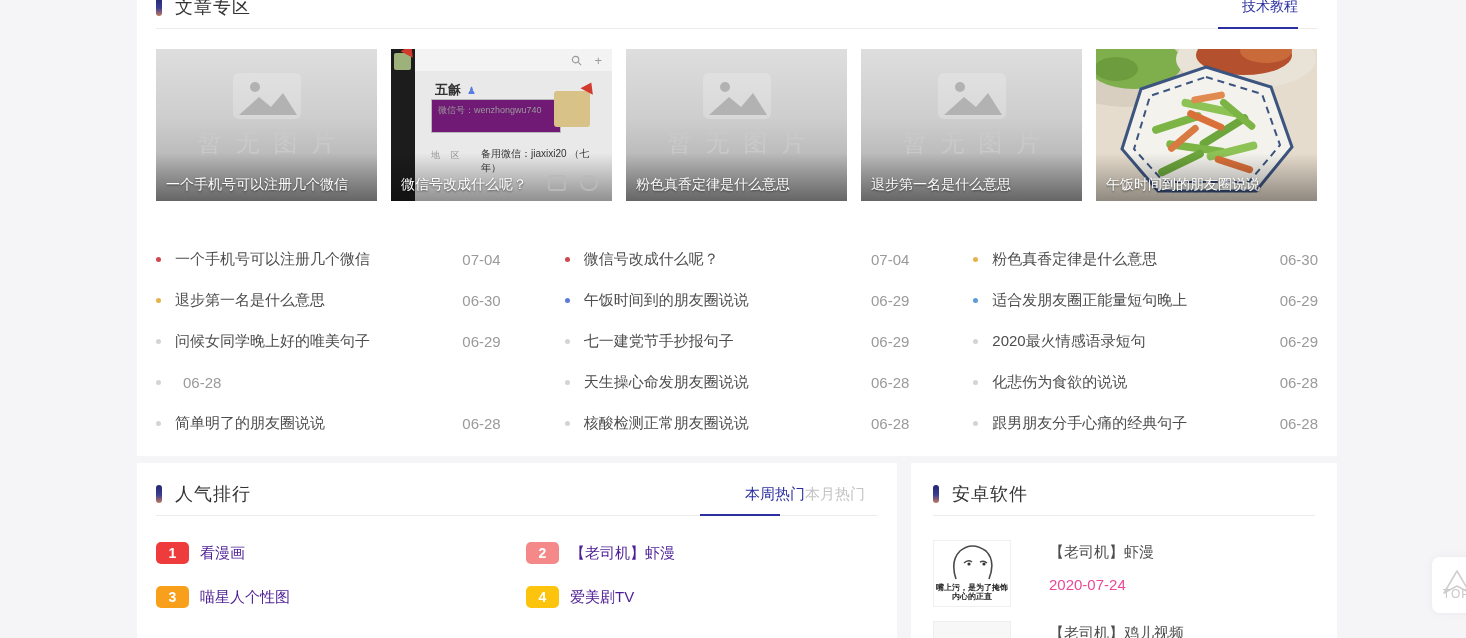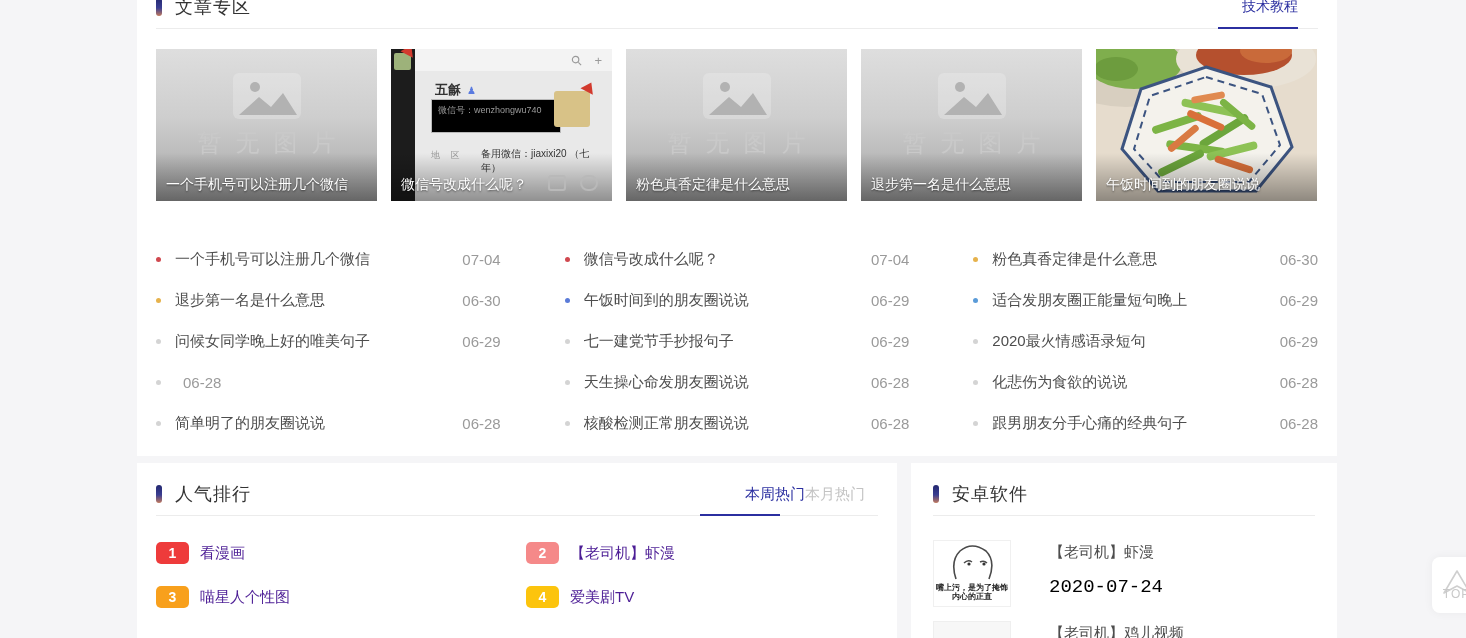--- a/index.html
+++ b/index.html
@@ -41,21 +41,21 @@
   .wx-strip { position:absolute; left:0; top:0; bottom:0; width:24px; background:#1c1c1c; }
   .wx-ava-s { position:absolute; left:3px; top:4px; width:17px; height:17px; background:#9db27a; border-radius:2px; }
   .wx-hat { position:absolute; width:0; height:0; border-left:7px solid transparent; border-right:7px solid transparent;
             border-bottom:10px solid #d23a2e; transform:rotate(28deg); }
   .wx-top { position:absolute; left:24px; right:0; top:0; height:22px; background:#f3f3f3;
             color:#9a9a9a; font-size:9px; display:flex; align-items:center; padding:0 10px 0 18px; }
   .wx-top .plus { margin-left:12px; font-size:13px; }
   .wx-name { position:absolute; left:44px; top:32px; font-size:13px; font-weight:bold; color:#333; }
   .wx-person { color:#5a7be0; font-size:10px; margin-left:6px; font-weight:normal; }
   .wx-idbox { position:absolute; left:40px; top:50px; width:130px; height:34px; border:1px solid #b9b9b9;
-              background:#000000; color:#9a9a9a; font-size:9px; padding:4px 6px; line-height:12px; }
+              background:#701a75; color:#9a9a9a; font-size:9px; padding:4px 6px; line-height:12px; }
   .wx-ava-b { position:absolute; right:22px; top:42px; width:36px; height:36px; background:#d8c287; border-radius:3px; }
   .wx-ava-b .wx-hat { right:-6px; top:-9px; }
   .wx-region { position:absolute; left:40px; top:100px; font-size:9px; color:#9a9a9a; letter-spacing:4px; }
   .wx-backup { position:absolute; left:90px; top:98px; width:110px; font-size:10px; color:#333; line-height:14px; }
   .wx-icons { position:absolute; right:14px; bottom:10px; display:flex; gap:14px; z-index:3; }
   .wx-ic { width:18px; height:16px; border:2px solid #b9b9b9; border-radius:3px; position:relative; }
   .wx-ic.bubble { border-radius:8px; }
 
   
   .food { width:100%; height:100%; display:block; }
@@ -85,21 +85,21 @@
   .app-item { display:flex; cursor:pointer; }
   .app-item.first { margin-top:24px; }
   .app-item.second { margin-top:14px; }
   .thumb { width:78px; height:67px; background:#fff; border:1px solid #f0f0f0; flex:none; overflow:hidden;
            display:flex; flex-direction:column; align-items:center; }
   .thumb-caption { font-size:8px; font-weight:bold; color:#222; text-align:center; line-height:9px;
                    font-family:"Liberation Sans",sans-serif; }
   .thumb.empty { background:#f7f7f7; border:1px solid #efefef; }
   .app-info { margin-left:38px; padding-top:3px; min-width:0; }
   .app-title { font-size:15px; color:#4d4d4d; white-space:nowrap; }
-  .app-date { font-size:19px; color:#000000; margin-top:14px;font-family:Liberation Mono, monospace; }
+  .app-date { font-size:15px; color:#ec4899; margin-top:14px; }
 
   
   #top-btn { position:absolute; left:1432px; top:557px; width:49px; height:56px; background:#fff;
              border-radius:8px; box-shadow:0 0 10px rgba(0,0,0,.05); cursor:pointer;
              display:flex; flex-direction:column; align-items:center; justify-content:center; }
   #top-btn .top-label { font-size:12px; color:#c9c9c9; margin-top:-8px; letter-spacing:1px;text-align:right; }
 </style>
 </head>
 <body>
 

